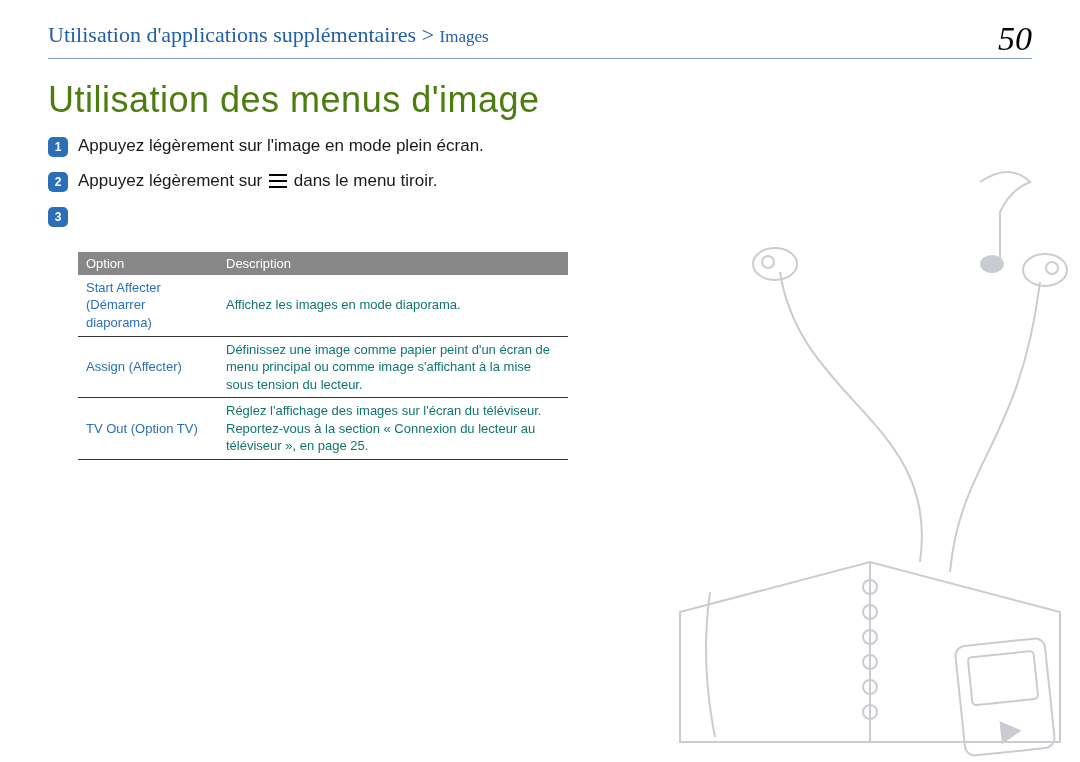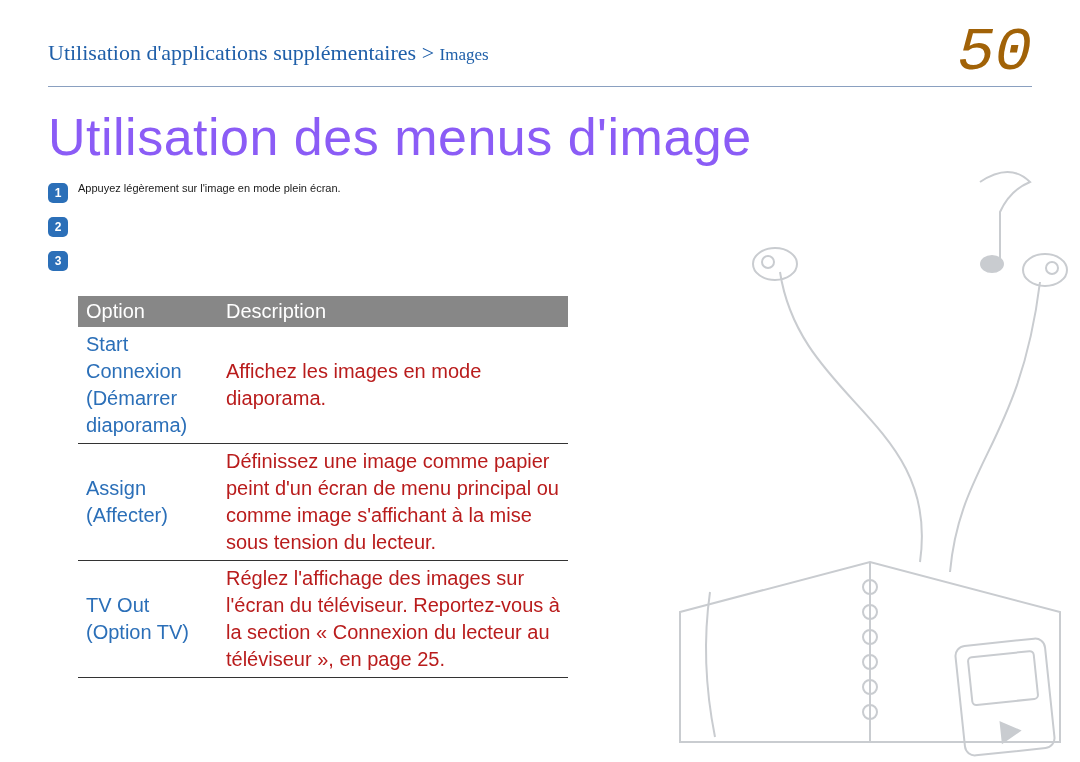--- a/index.html
+++ b/index.html
@@ -12,45 +12,45 @@
     overflow: hidden;
   }
   .page {
     padding: 22px 48px 0 48px;
     position: relative;
     height: 100%;
   }
   
   .hdr {
     display: flex;
-    align-items: center;
+    align-items: flex-start;
     justify-content: space-between;
     border-bottom: 1px solid #8aa0c0;
     padding-bottom: 2px;
   }
   .breadcrumb {
     font-family: Georgia, 'Times New Roman', serif;
     color: #1f5fa9;
     font-size: 22px;
   }
   .breadcrumb .sub {
     font-size: 17px;
   }
   .pagenum {
-    font-family: Liberation Mono, monospace;
+    font-family: Liberation Serif, serif;
     font-style: italic;
-    font-size: 62px;
-    color: #a16207;
+    font-size: 34px;
+    color: #000000;
     line-height: 1;
   }
   
   .heading {
-    font-size: 52px;
+    font-size: 36px;
     font-weight: 400;
-    color: #8b5cf6;
+    color: #4d7c0f;
     margin: 20px 0 14px 0;
     letter-spacing: 0.5px;
   }
   
   .step {
     display: flex;
     align-items: flex-start;
     gap: 10px;
     margin-bottom: 12px;
     max-width: 520px;
@@ -63,21 +63,21 @@
     background: #2b6fb8;
     color: #fff;
     font-size: 12px;
     font-weight: bold;
     display: flex;
     align-items: center;
     justify-content: center;
     margin-top: 2px;
   }
   .step-text {
-    font-size: 11px;
+    font-size: 17px;
     color: #1a1a1a;
     line-height: 1.35;
   }
   .inline-icon {
     display: inline-flex;
     vertical-align: middle;
     width: 18px;
     height: 14px;
     flex-direction: column;
     justify-content: space-between;
@@ -86,36 +86,36 @@
   .inline-icon span {
     display: block;
     height: 2px;
     background: #000;
   }
   
   .tbl {
     margin-left: 30px;
     width: 490px;
     border-collapse: collapse;
-    font-size: 20px;
+    font-size: 13px;
     margin-top: 25px;
   }
   .tbl thead th {
     background: #878787;
     color: #fff;
     font-weight: 400;
     text-align: left;
     padding: 4px 8px;
   }
   .tbl thead th:first-child { width: 140px; }
   .tbl tbody td {
     padding: 4px 8px;
     border-bottom: 1px solid #333;
     vertical-align: middle;
-    color: #b91c1c;
+    color: #0f766e;
     line-height: 1.35;
   }
   .tbl tbody tr:last-child td { border-bottom: 1px solid #333; }
   .tbl tbody td.opt { color: #2b6fb8; }
   
   .deco {
     position: absolute;
     right: 0;
     bottom: 0;
     width: 460px;
@@ -137,36 +137,45 @@
 
   <h1 class="heading">Utilisation des menus d'image</h1>
 
   <div class="step">
     <div class="step-num">1</div>
     <div class="step-text">Appuyez légèrement sur l'image en mode plein écran.</div>
   </div>
 
   <div class="step">
     <div class="step-num">2</div>
+    <div class="step-text">
+      <span>Appuyez légèrement sur </span>
+      <span class="inline-icon">
+          <span></span>
+          <span></span>
+          <span></span>
+        </span>
+      <span> dans le menu tiroir.</span>
+    </div>
   </div>
 
   <div class="step">
     <div class="step-num">3</div>
   </div>
 
   <table class="tbl">
     <thead>
       <tr>
         <th>Option</th>
         <th>Description</th>
       </tr>
     </thead>
     <tbody>
       <tr>
-        <td class="opt">Start Connexion (Démarrer diaporama)</td>
+        <td class="opt">Start Affecter (Démarrer diaporama)</td>
         <td>Affichez les images en mode diaporama.</td>
       </tr>
       <tr>
         <td class="opt">Assign (Affecter)</td>
         <td>Définissez une image comme papier peint d'un écran de menu principal ou comme image s'affichant à la mise sous tension du lecteur.</td>
       </tr>
       <tr>
         <td class="opt">TV Out (Option TV)</td>
         <td>Réglez l'affichage des images sur l'écran du téléviseur. Reportez-vous à la section « Connexion du lecteur au téléviseur », en page 25.</td>
       </tr>

